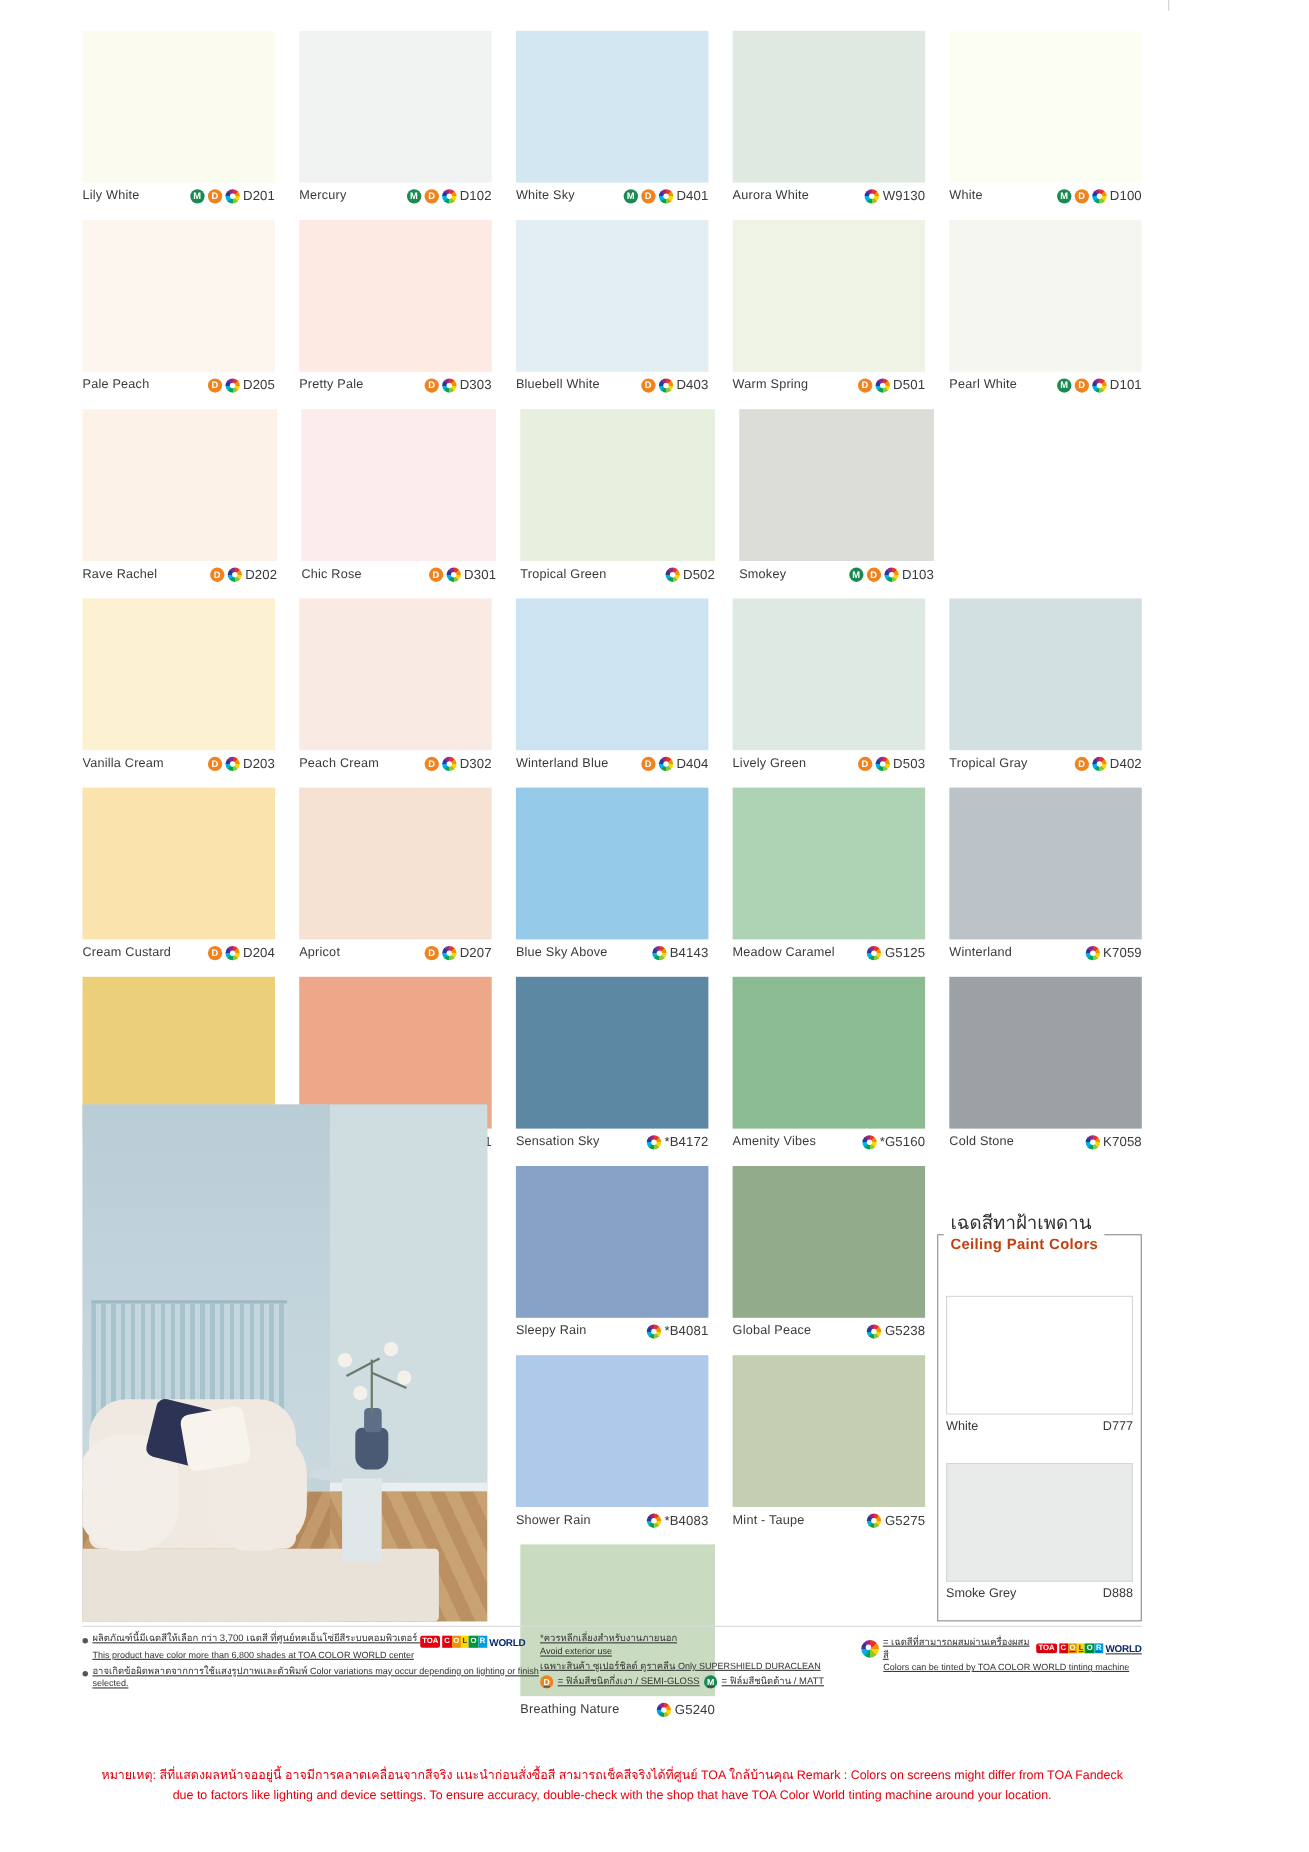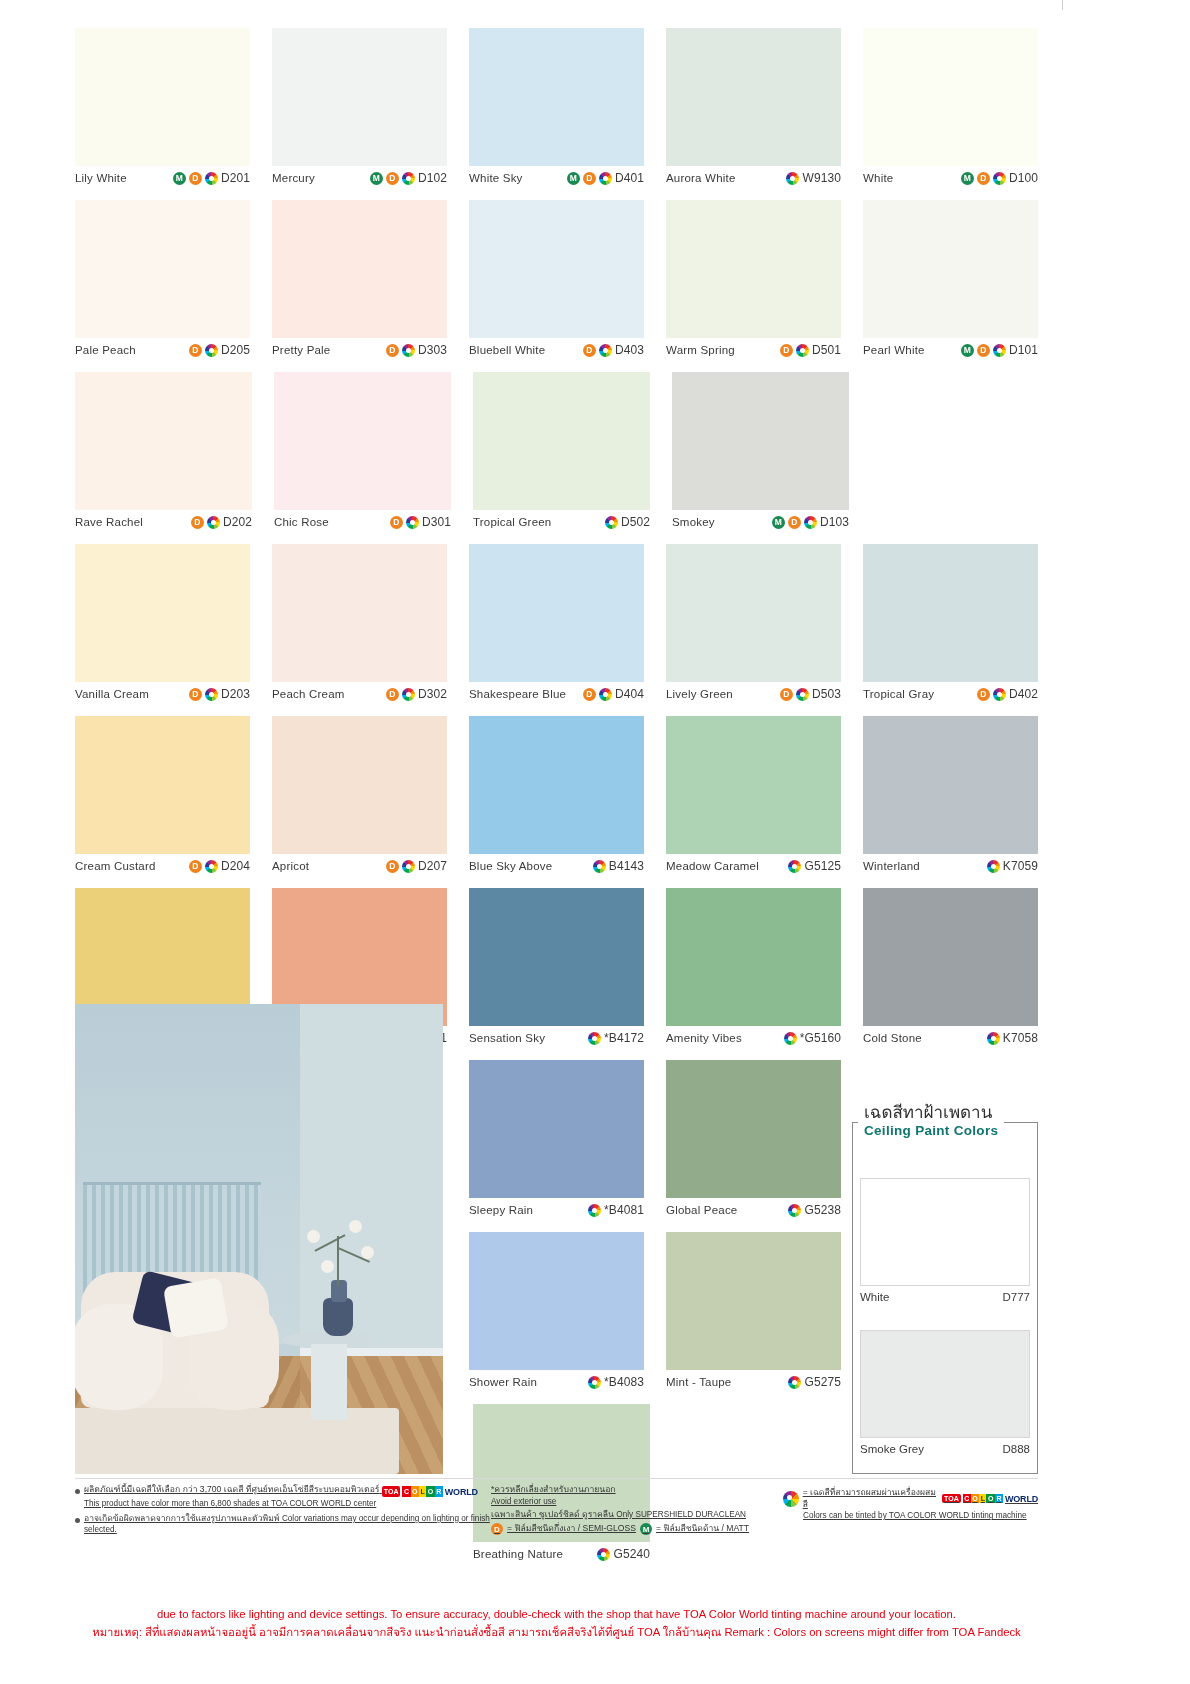--- a/index.html
+++ b/index.html
@@ -93,21 +93,21 @@
 
   
   .ceiling{
     position:absolute;left:852px;top:1122px;width:186px;height:352px;
     border:1px solid #8a8a8a;box-sizing:border-box;
   }
   .ceiling-titlewrap{
     position:absolute;left:858px;top:1104px;background:#fff;padding:0 6px;
   }
   .ceiling-th{font-size:17px;color:#2f2f2f;line-height:1.05;font-family:"DejaVu Sans",sans-serif;}
-  .ceiling-te{font-size:13.5px;font-weight:bold;color:#0f766e;letter-spacing:.3px;margin-top:1px;text-align:center;}
+  .ceiling-te{font-size:13.5px;font-weight:bold;color:#c2410c;letter-spacing:.3px;margin-top:1px;text-align:center;}
   .ceil-item{position:absolute;left:860px;width:170px;}
   .ceil-sw{width:170px;height:108px;box-sizing:border-box;}
   .ceil-meta{display:flex;justify-content:space-between;font-size:11.5px;padding-top:5px;}
 
   
   .footer{position:absolute;left:75px;top:1484px;width:963px;font-size:0;}
   .fcols{display:flex;gap:0;text-decoration:underline;}
   .fcol1{width:416px;}
   .fcol2{width:292px;}
   .fcol3{width:255px;}
@@ -336,21 +336,21 @@
             <span class="codes">
               <span class="badge d">D</span>
               <span class="cw"></span>
               <span class="code">D302</span>
             </span>
           </div>
         </div>
         <div class="cell">
           <div class="sw" style="background: rgb(204, 228, 242);"></div>
           <div class="meta">
-            <span class="nm">Shakespeare Blue</span>
+            <span class="nm">Winterland Blue</span>
             <span class="sp"></span>
             <span class="codes">
               <span class="badge d">D</span>
               <span class="cw"></span>
               <span class="code">D404</span>
             </span>
           </div>
         </div>
         <div class="cell">
           <div class="sw" style="background: rgb(221, 233, 226);"></div>
@@ -676,17 +676,17 @@
               </span>
               <span class="wm-world">WORLD</span>
           </span>
         </div>
         <div class="en-s" style="padding-left:20px">Colors can be tinted by TOA COLOR WORLD tinting machine</div>
       </div>
     </div>
   </div>
 
   <div class="note">
+    <div>หมายเหตุ: สีที่แสดงผลหน้าจออยู่นี้ อาจมีการคลาดเคลื่อนจากสีจริง แนะนำก่อนสั่งซื้อสี สามารถเช็คสีจริงได้ที่ศูนย์ TOA ใกล้บ้านคุณ Remark : Colors on screens might differ from TOA Fandeck</div>
     <div>due to factors like lighting and device settings. To ensure accuracy, double-check with the shop that have TOA Color World tinting machine around your location.</div>
-    <div>หมายเหตุ: สีที่แสดงผลหน้าจออยู่นี้ อาจมีการคลาดเคลื่อนจากสีจริง แนะนำก่อนสั่งซื้อสี สามารถเช็คสีจริงได้ที่ศูนย์ TOA ใกล้บ้านคุณ Remark : Colors on screens might differ from TOA Fandeck</div>
   </div>
 
 </div>
 
 </body></html>

